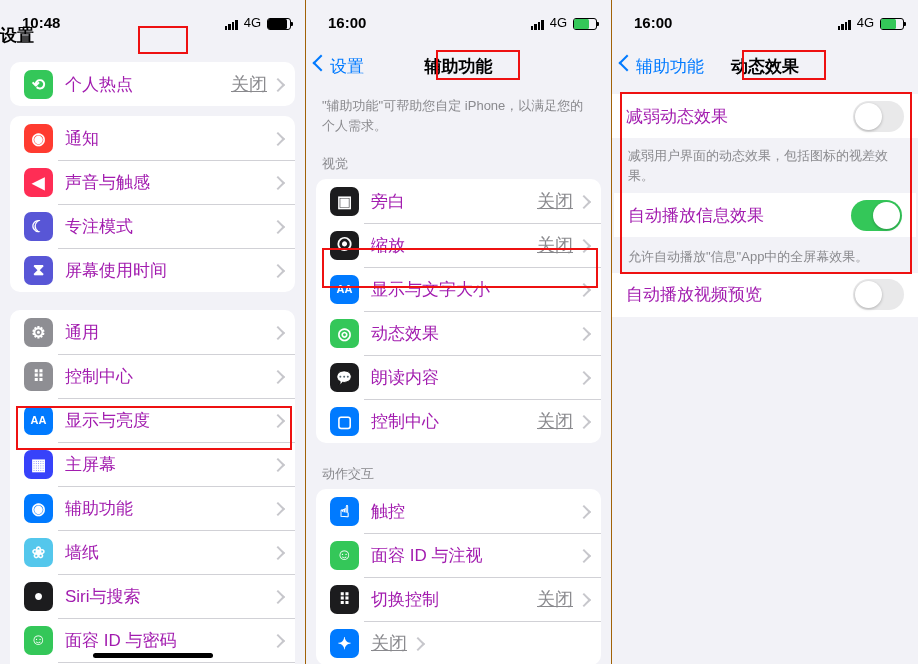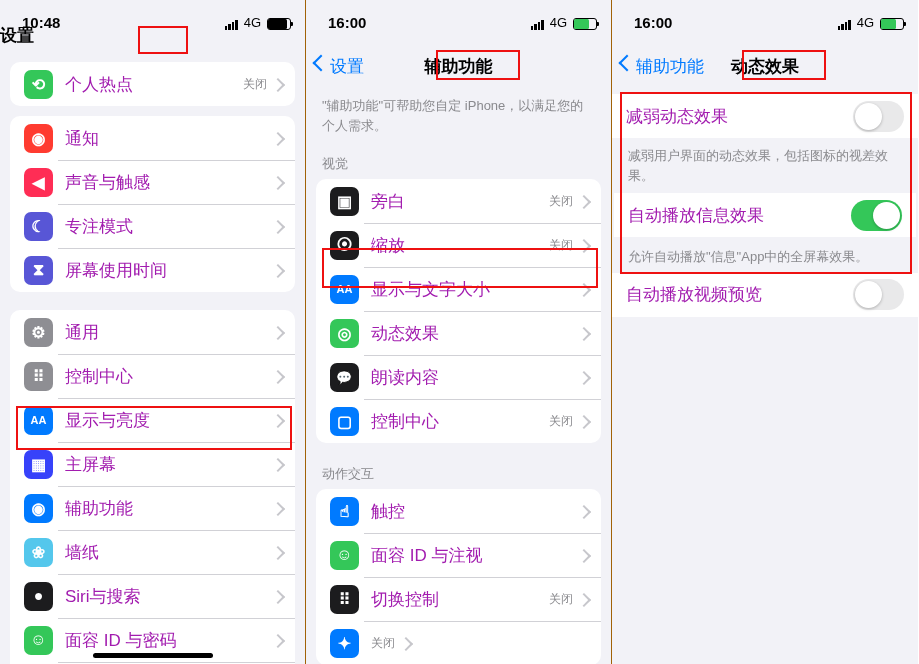--- a/index.html
+++ b/index.html
@@ -22,21 +22,21 @@
   .chev-l { width:11px; height:18px; }
   .chev-l::before { content:""; display:block; width:10px; height:10px; border-left:2.5px solid #007aff; border-bottom:2.5px solid #007aff; transform:rotate(45deg); }
   .subt { padding:8px 16px 6px; font-size:13px; color:#8a8a8e; line-height:1.5; }
   .sect-h { padding:14px 16px 6px; font-size:13px; color:#8a8a8e; }
   .group { background:#fff; margin:0 10px 18px; border-radius:10px; overflow:hidden; }
   .group.tight { margin-bottom:10px; }
   .row { display:flex; align-items:center; min-height:44px; padding:0 14px; position:relative; }
   .row + .row::before { content:""; position:absolute; left:48px; right:0; top:0; height:0.5px; background:#d1d1d6; }
   .ic { width:29px; height:29px; border-radius:7px; margin-right:12px; display:flex; align-items:center; justify-content:center; flex:0 0 29px; color:#fff; font-size:16px; font-weight:600; }
   .lbl { flex:1; font-size:17px; color:#a21caf; }
-  .val { font-size:12px; color:#8a8a8e; margin-right:6px; }
+  .val { font-size:18px; color:#8a8a8e; margin-right:6px;text-decoration:underline; }
   .chev-r { width:8px; height:13px; flex:0 0 8px; }
   .chev-r::before { content:""; display:block; width:8px; height:8px; border-top:2px solid #c7c7cc; border-right:2px solid #c7c7cc; transform:rotate(45deg); margin-top:2px; }
   .switch { width:51px; height:31px; border-radius:16px; background:#e9e9ea; position:relative; flex:0 0 51px; }
   .switch.on { background:#34c759; }
   .knob { position:absolute; top:2px; left:2px; width:27px; height:27px; border-radius:50%; background:#fff; box-shadow:0 1px 3px rgba(0,0,0,.25); }
   .switch.on .knob { left:22px; }
   .home-ind { position:absolute; bottom:6px; left:50%; transform:translateX(-50%); width:120px; height:5px; background:#000; border-radius:3px; }
   .hl { position:absolute; border:2.5px solid #e11; pointer-events:none; z-index:5; }
   
   .scroll { position:absolute; top:88px; bottom:0; left:0; right:0; overflow:hidden; }

